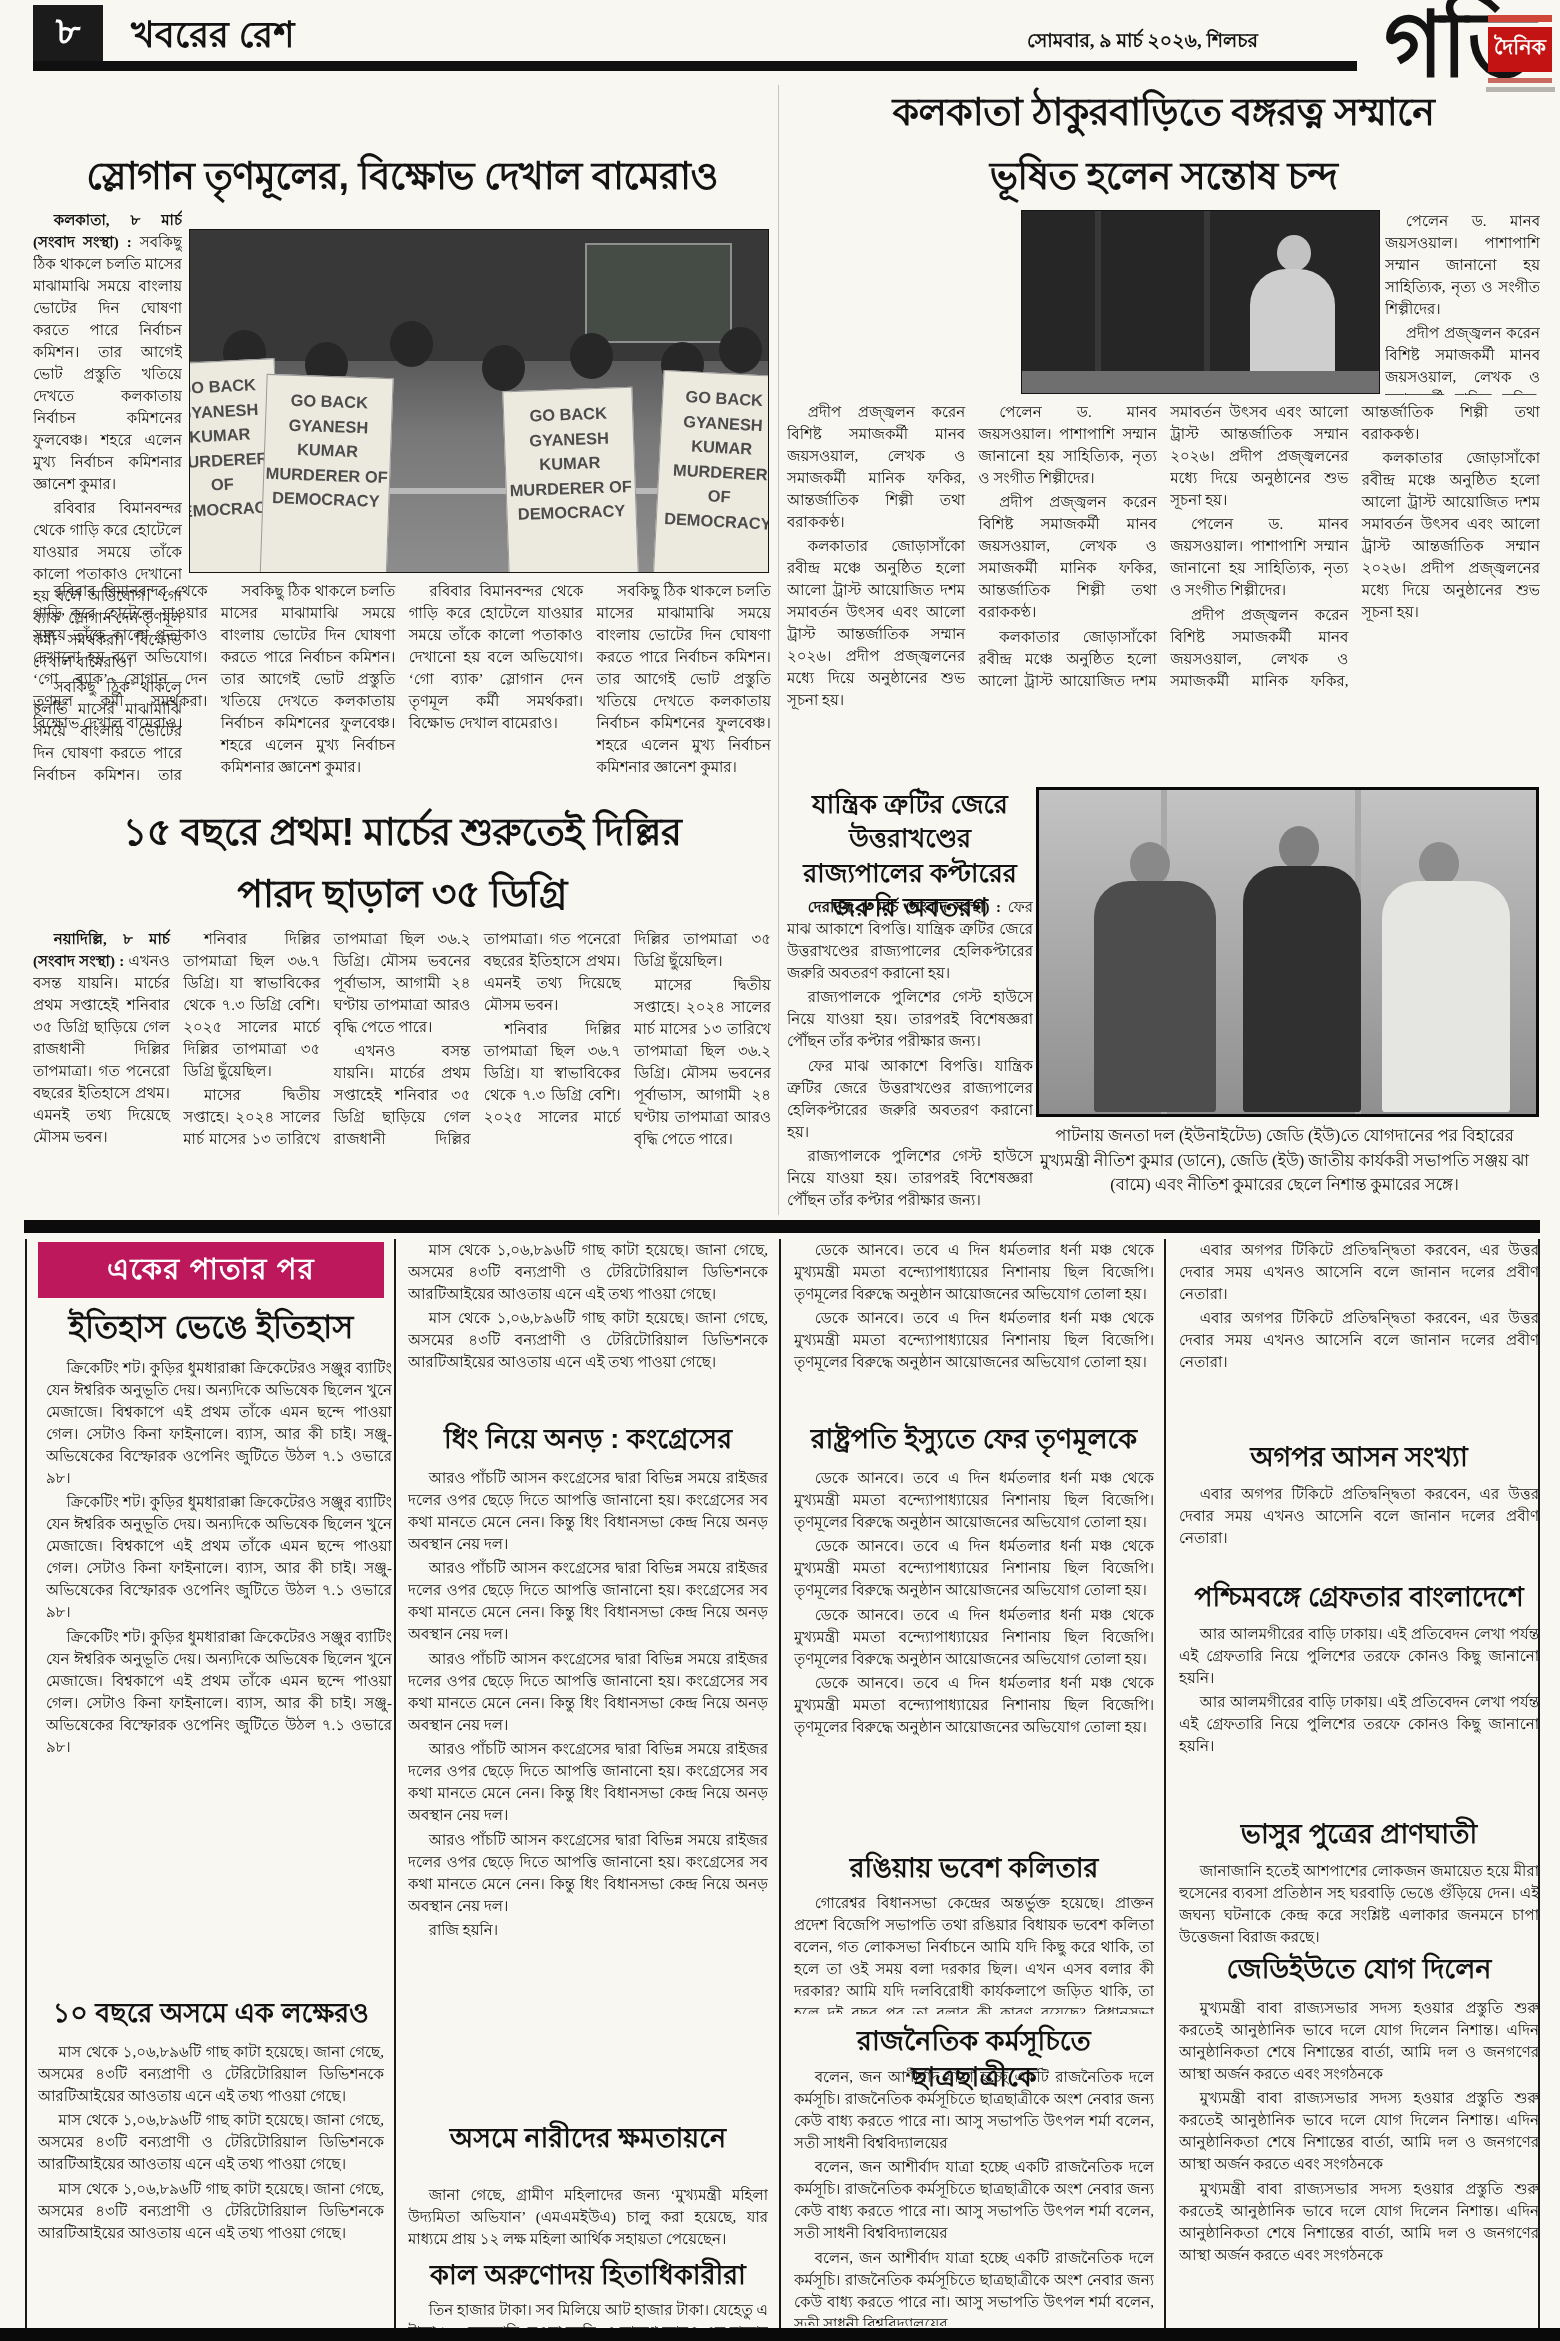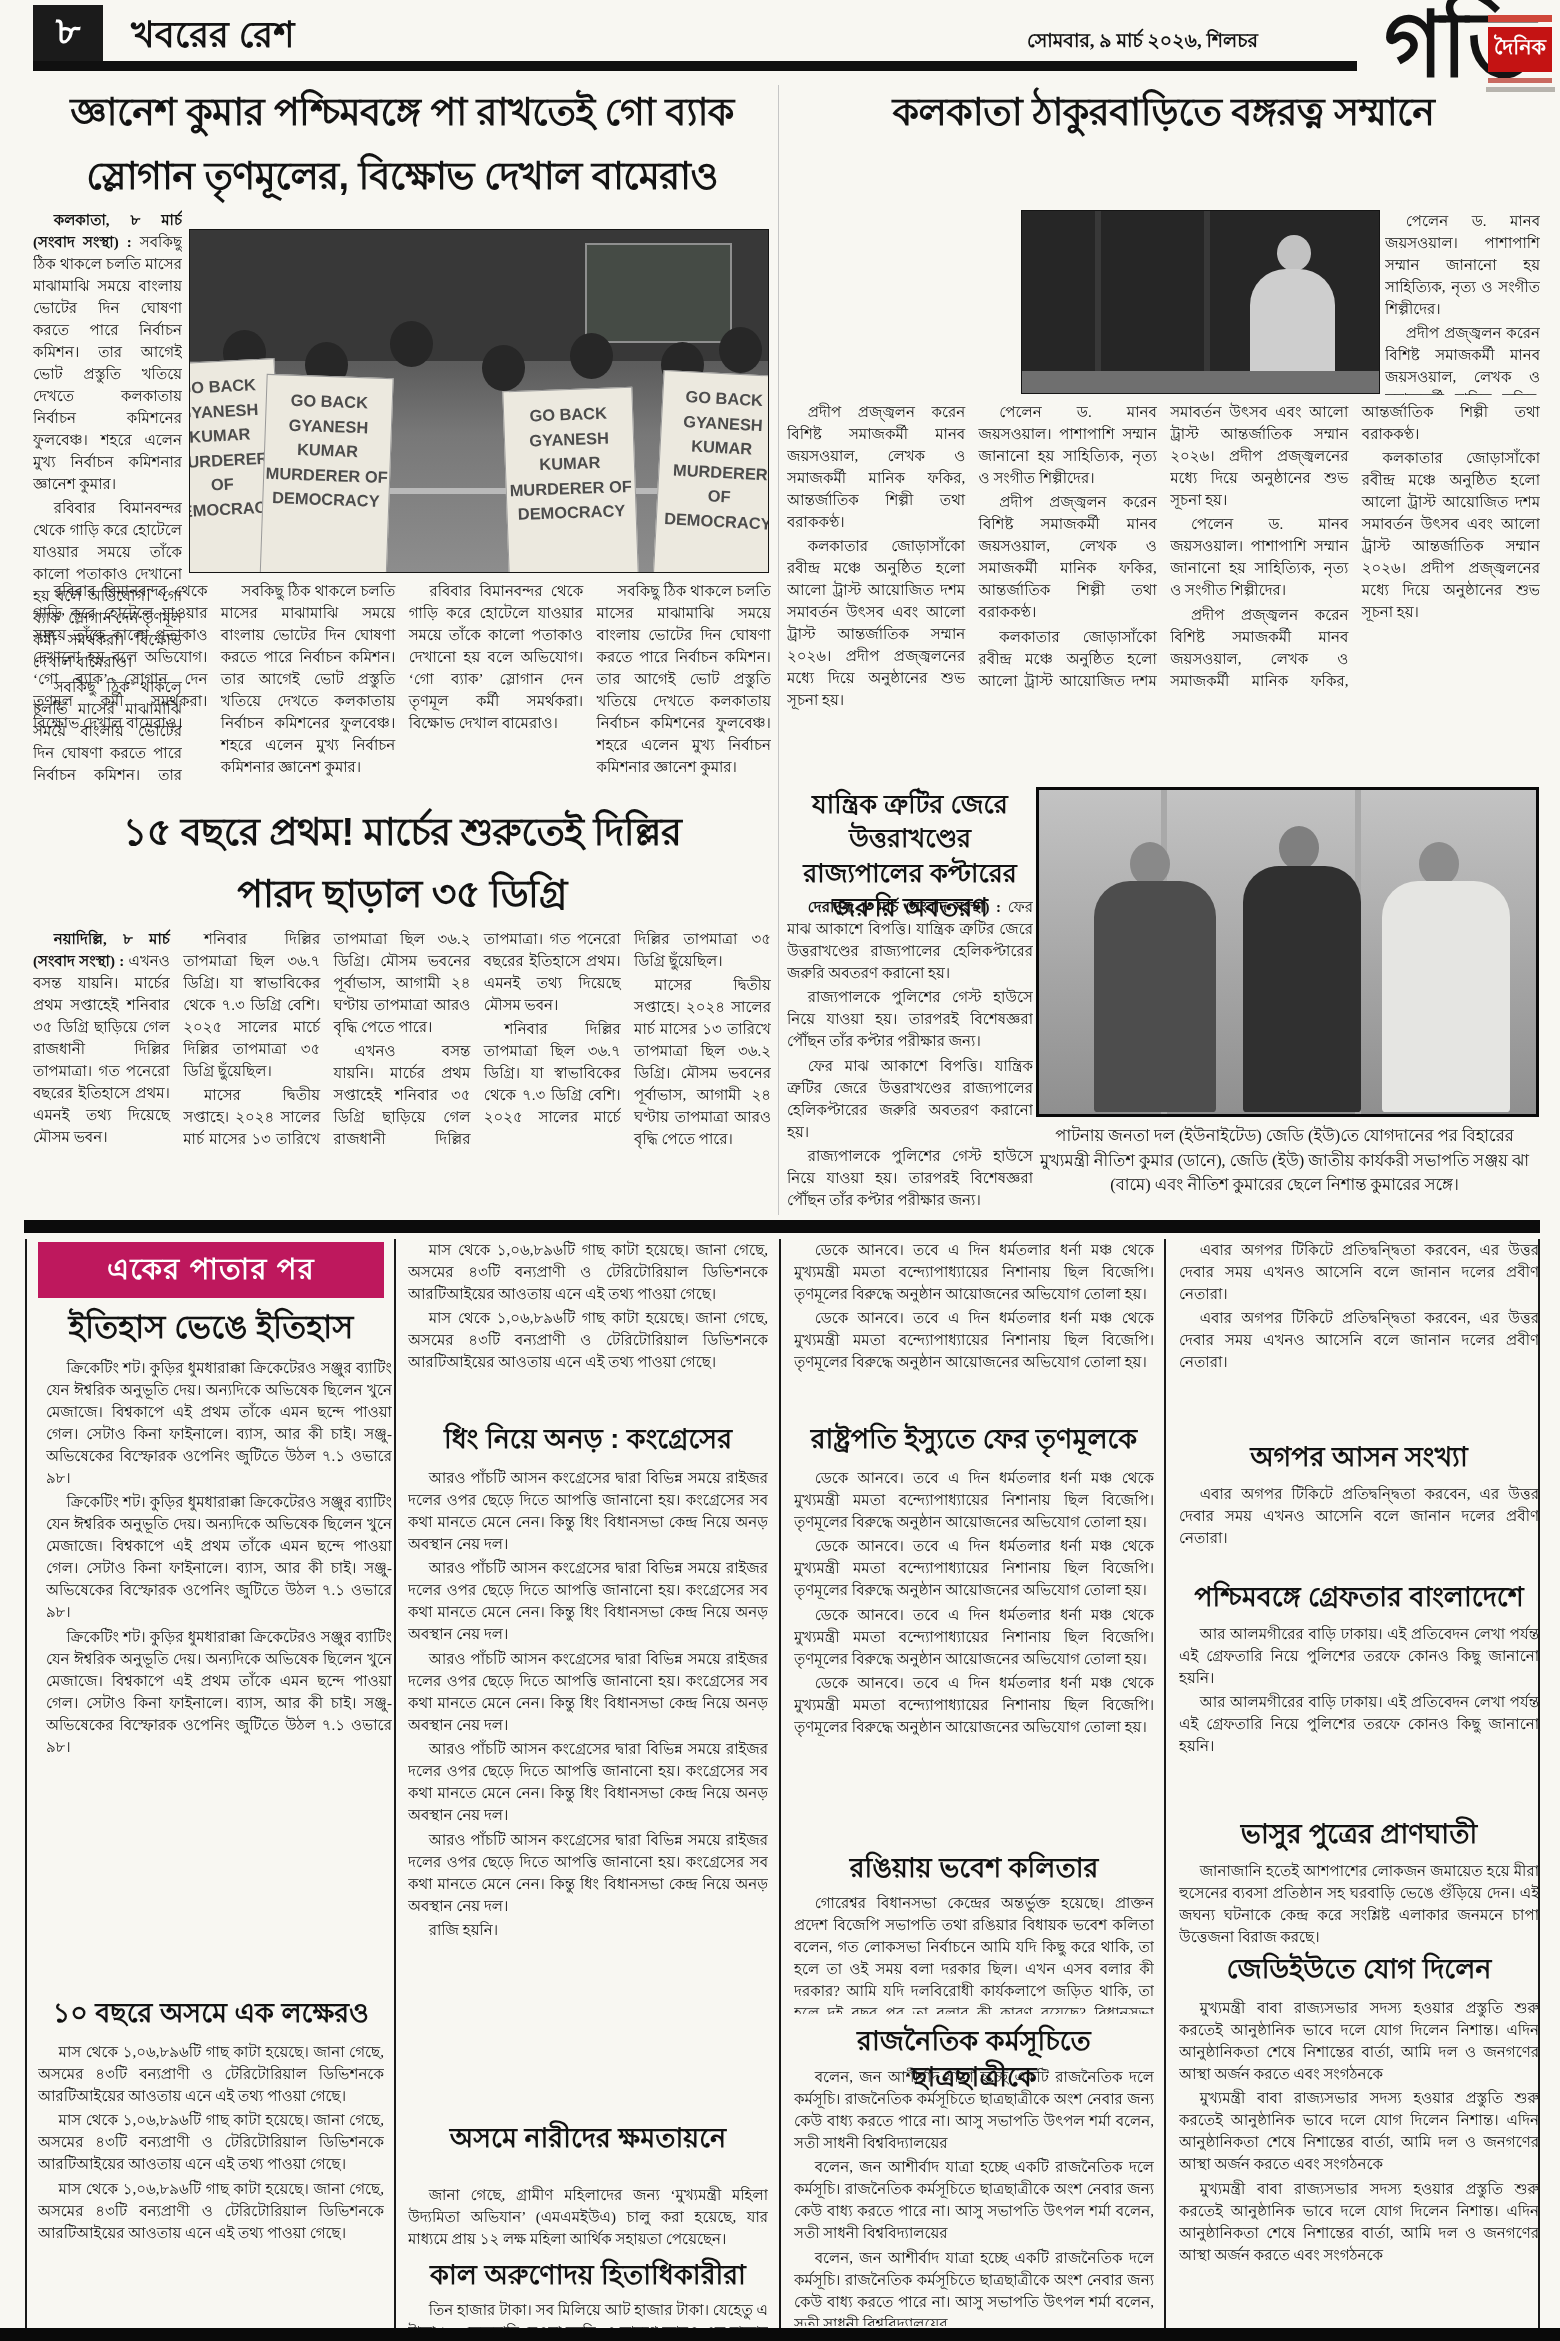--- a/index.html
+++ b/index.html
@@ -73,21 +73,20 @@
   <div class="abs masthead">
     <div class="logo-gati">গতি</div>
     <div class="m-tagbar"></div>
     <div class="daily-box">দৈনিক</div>
     <div class="m-sub1"></div>
     <div class="m-sub2"></div>
   </div>
   <div class="abs top-rule"></div>
 
   <div class="abs" style="left:33px;top:79px;width:738px;height:1142px;">
-    <div class="abs mainhead" style="left:0;top:3px;width:738px;">জ্ঞানেশ কুমার পশ্চিমবঙ্গে পা রাখতেই গো ব্যাক</div>
     <div class="abs mainhead" style="left:0;top:67px;width:738px;">স্লোগান তৃণমূলের, বিক্ষোভ দেখাল বামেরাও</div>
 
     <div class="abs body-txt" style="left:0;top:130px;width:149px;height:571px;">
       <p><b class="dateline">কলকাতা, ৮ মার্চ (সংবাদ সংস্থা) :</b>
          <span>সবকিছু ঠিক থাকলে চলতি মাসের মাঝামাঝি সময়ে বাংলায় ভোটের দিন ঘোষণা করতে পারে নির্বাচন কমিশন। তার আগেই ভোট প্রস্তুতি খতিয়ে দেখতে কলকাতায় নির্বাচন কমিশনের ফুলবেঞ্চ। শহরে এলেন মুখ্য নির্বাচন কমিশনার জ্ঞানেশ কুমার।</span></p>
       <p>রবিবার বিমানবন্দর থেকে গাড়ি করে হোটেলে যাওয়ার সময়ে তাঁকে কালো পতাকাও দেখানো হয় বলে অভিযোগ। ‘গো ব্যাক’ স্লোগান দেন তৃণমূল কর্মী সমর্থকরা। বিক্ষোভ দেখাল বামেরাও।</p>
       <p>সবকিছু ঠিক থাকলে চলতি মাসের মাঝামাঝি সময়ে বাংলায় ভোটের দিন ঘোষণা করতে পারে নির্বাচন কমিশন। তার আগেই ভোট প্রস্তুতি খতিয়ে দেখতে কলকাতায় নির্বাচন কমিশনের ফুলবেঞ্চ। শহরে এলেন মুখ্য নির্বাচন কমিশনার জ্ঞানেশ কুমার।</p>
 
     </div>
 
@@ -151,20 +150,21 @@
       <p>এখনও বসন্ত যায়নি। মার্চের প্রথম সপ্তাহেই শনিবার ৩৫ ডিগ্রি ছাড়িয়ে গেল রাজধানী দিল্লির তাপমাত্রা। গত পনেরো বছরের ইতিহাসে প্রথম। এমনই তথ্য দিয়েছে মৌসম ভবন।</p>
       <p>শনিবার দিল্লির তাপমাত্রা ছিল ৩৬.৭ ডিগ্রি। যা স্বাভাবিকের থেকে ৭.৩ ডিগ্রি বেশি। ২০২৫ সালের মার্চে দিল্লির তাপমাত্রা ৩৫ ডিগ্রি ছুঁয়েছিল।</p>
       <p>মাসের দ্বিতীয় সপ্তাহে। ২০২৪ সালের মার্চ মাসের ১৩ তারিখে তাপমাত্রা ছিল ৩৬.২ ডিগ্রি। মৌসম ভবনের পূর্বাভাস, আগামী ২৪ ঘণ্টায় তাপমাত্রা আরও বৃদ্ধি পেতে পারে।</p>
     </div>
   </div>
 
   <div class="abs vrule-top"></div>
 
   <div class="abs" style="left:787px;top:79px;width:753px;height:1142px;">
     <div class="abs mainhead" style="left:0;top:3px;width:753px;">কলকাতা ঠাকুরবাড়িতে বঙ্গরত্ন সম্মানে</div>
+    <div class="abs mainhead" style="left:0;top:67px;width:753px;">ভূষিত হলেন সন্তোষ চন্দ</div>
 
 
     <div class="abs photo ph-award" style="left:234px;top:131px;width:357px;height:182px;">
       <div class="panel-line" style="left:73px;"></div>
       <div class="panel-line" style="left:182px;"></div>
       <i class="fig-head" style="left:255px;top:24px;width:34px;height:36px;background:#c2c2c2;"></i>
       <div class="fig-body" style="left:228px;top:58px;width:85px;height:125px;background:#cecece;"></div>
       <div class="floor"></div>
     </div>
 

